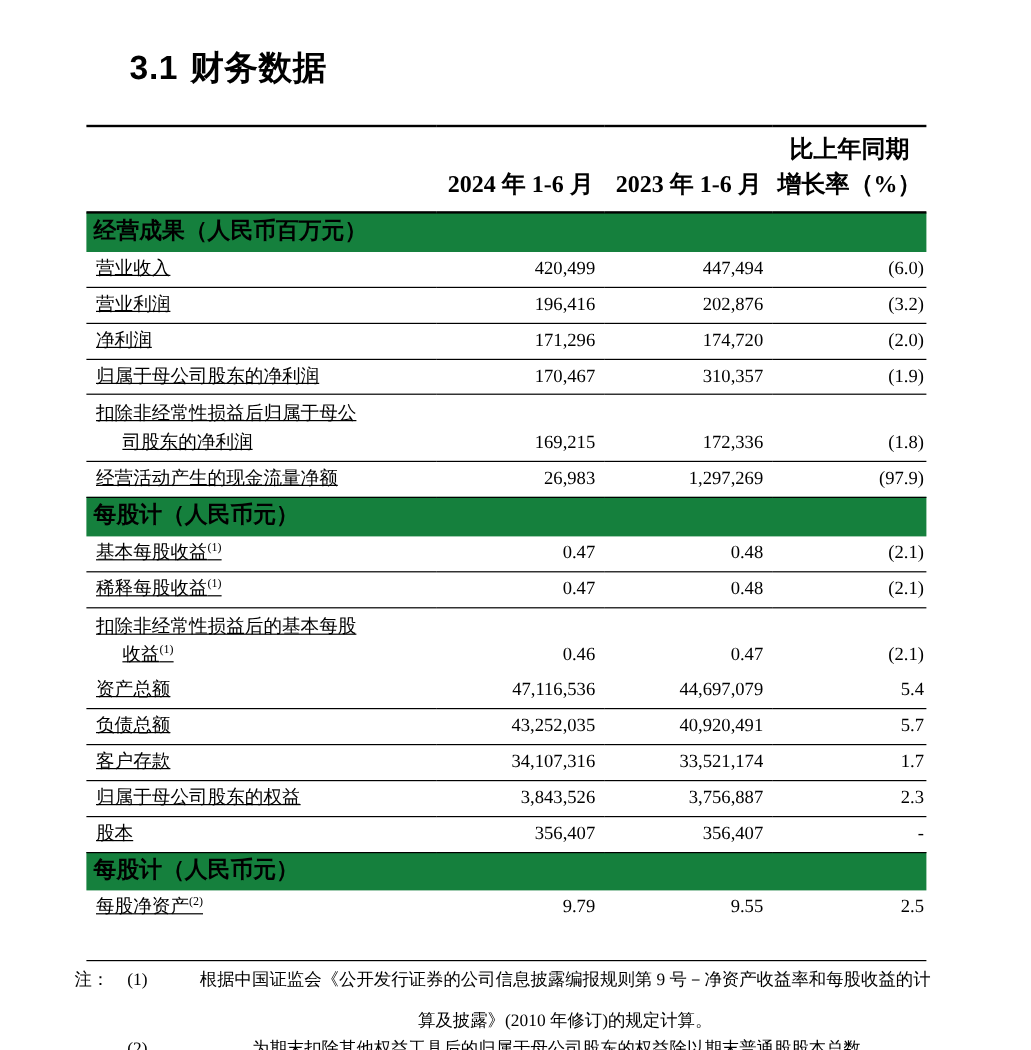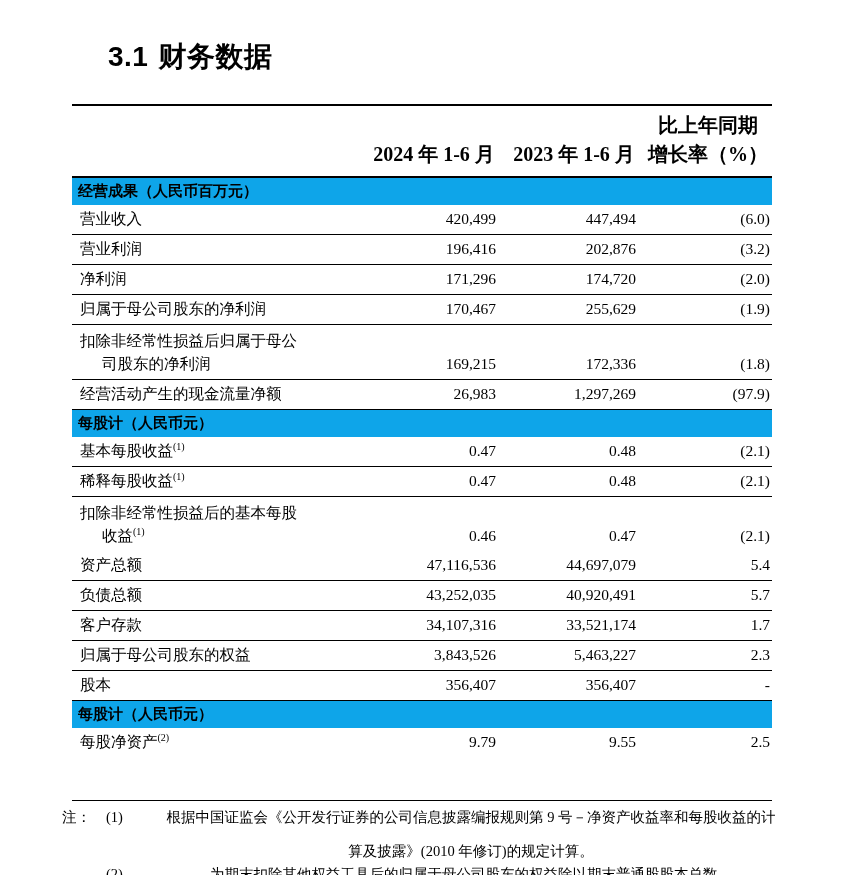--- a/index.html
+++ b/index.html
@@ -76,38 +76,39 @@
     font-size: 20px;
   }
   tr.hdr td.lbl { text-align: left; }
   tr.hdr.hdr-2 td { padding-top: 7px; }
 
   
   tr.hdr-underline td { border-bottom: 2.4px solid #000; }
 
   
   tr.band td {
-    background: #0ea5e9;
+    background: #15803d;
     font-weight: bold;
     padding: 4px 0 5px 0;
-    font-size: 15px;
+    font-size: 19px;
     line-height: 1.2;
   }
   tr.band td.lbl { padding-left: 6px; }
 
   
   tr.data td {
     border-bottom: 1px solid #000;
     padding: 4px 0 4px 0;
     line-height: 1.35;
     font-size: 15.5px;
   }
   tr.data td.lbl {
     text-align: left;
     padding-left: 8px;
+    text-decoration: underline;
   }
   tr.data td.val {
     text-align: right;
     padding-right: 8px;
   }
   tr.data td.val.v3 { padding-right: 2px; }
 
   
   tr.data.two-line td { line-height: 1.5; }
   tr.data.two-line td.lbl .l2 {
@@ -210,21 +211,21 @@
         </tr>
         <tr class="data">
           <td class="lbl">净利润</td>
           <td class="val">171,296</td>
           <td class="val">174,720</td>
           <td class="val v3">(2.0)</td>
         </tr>
         <tr class="data">
           <td class="lbl">归属于母公司股东的净利润</td>
           <td class="val">170,467</td>
-          <td class="val">255,629</td>
+          <td class="val">310,357</td>
           <td class="val v3">(1.9)</td>
         </tr>
         <tr class="data two-line">
           <td class="lbl">
             <span class="l1">扣除非经常性损益后归属于母公</span>
             <span class="l2">司股东的净利润</span>
           </td>
           <td class="val">169,215</td>
           <td class="val">172,336</td>
           <td class="val v3">(1.8)</td>
@@ -278,21 +279,21 @@
         </tr>
         <tr class="data">
           <td class="lbl">客户存款</td>
           <td class="val">34,107,316</td>
           <td class="val">33,521,174</td>
           <td class="val v3">1.7</td>
         </tr>
         <tr class="data">
           <td class="lbl">归属于母公司股东的权益</td>
           <td class="val">3,843,526</td>
-          <td class="val">5,463,227</td>
+          <td class="val">3,756,887</td>
           <td class="val v3">2.3</td>
         </tr>
         <tr class="data">
           <td class="lbl">股本</td>
           <td class="val">356,407</td>
           <td class="val">356,407</td>
           <td class="val v3">-</td>
         </tr>
 
         <tr class="band">

